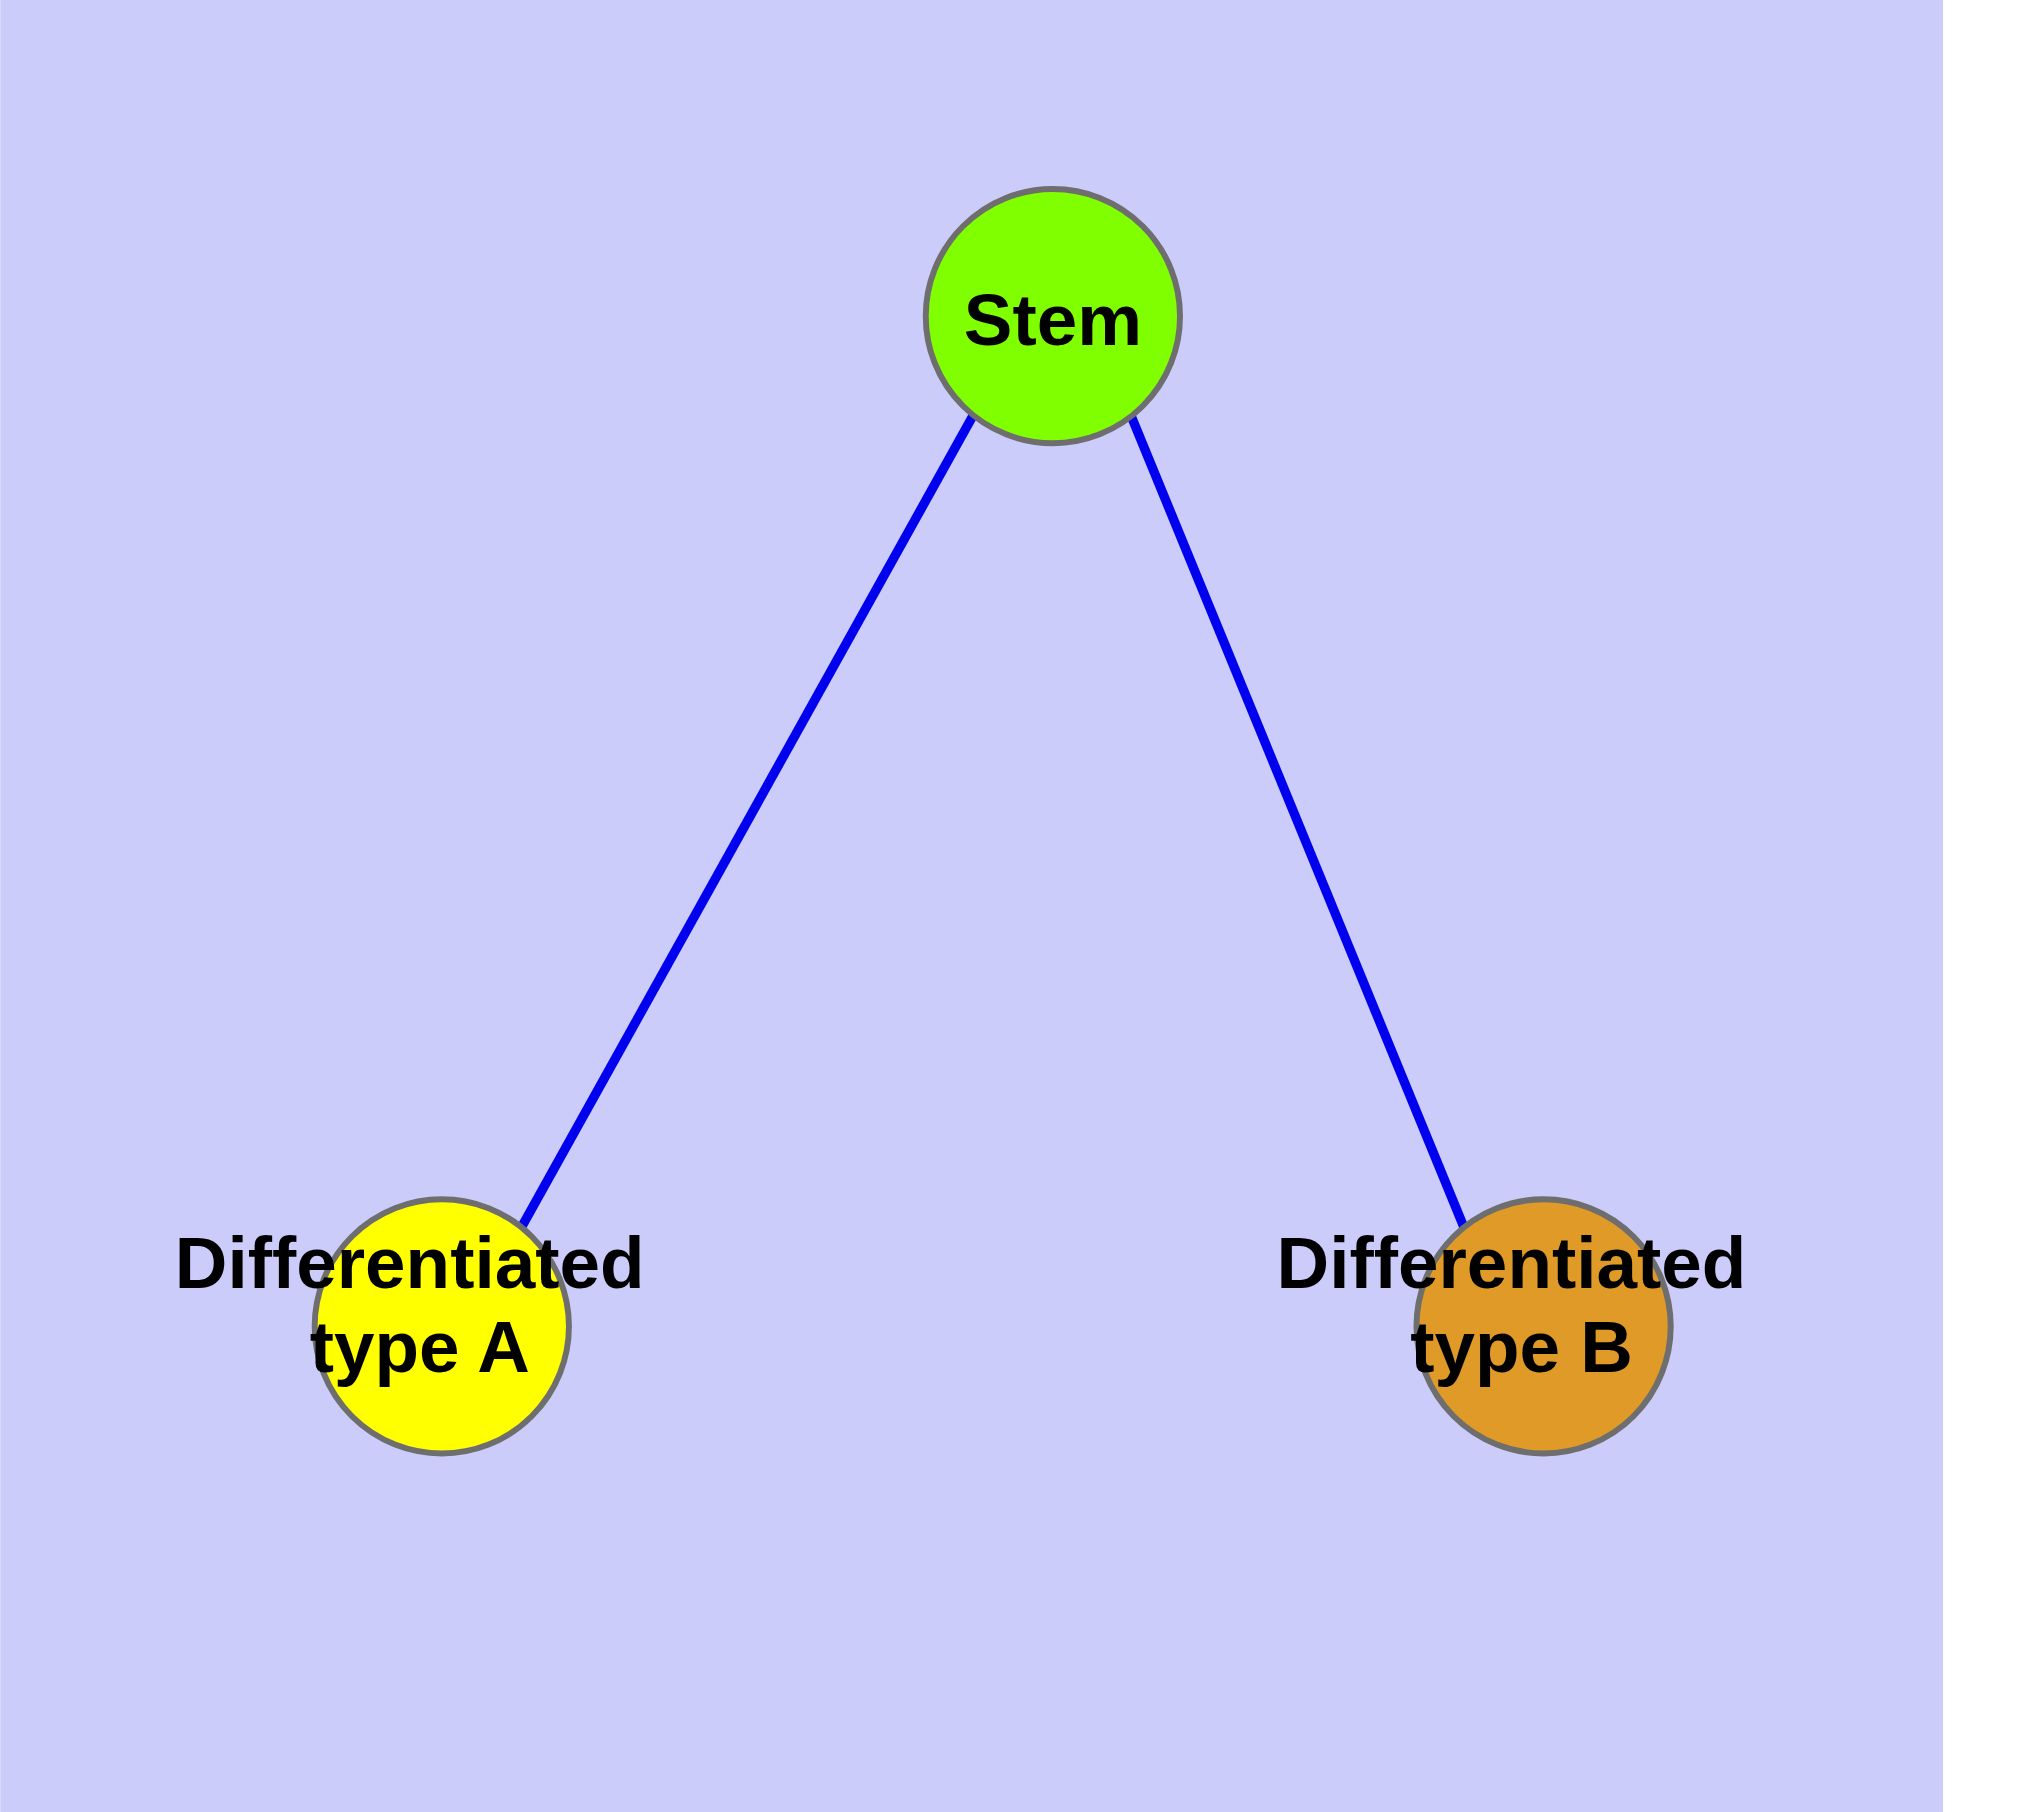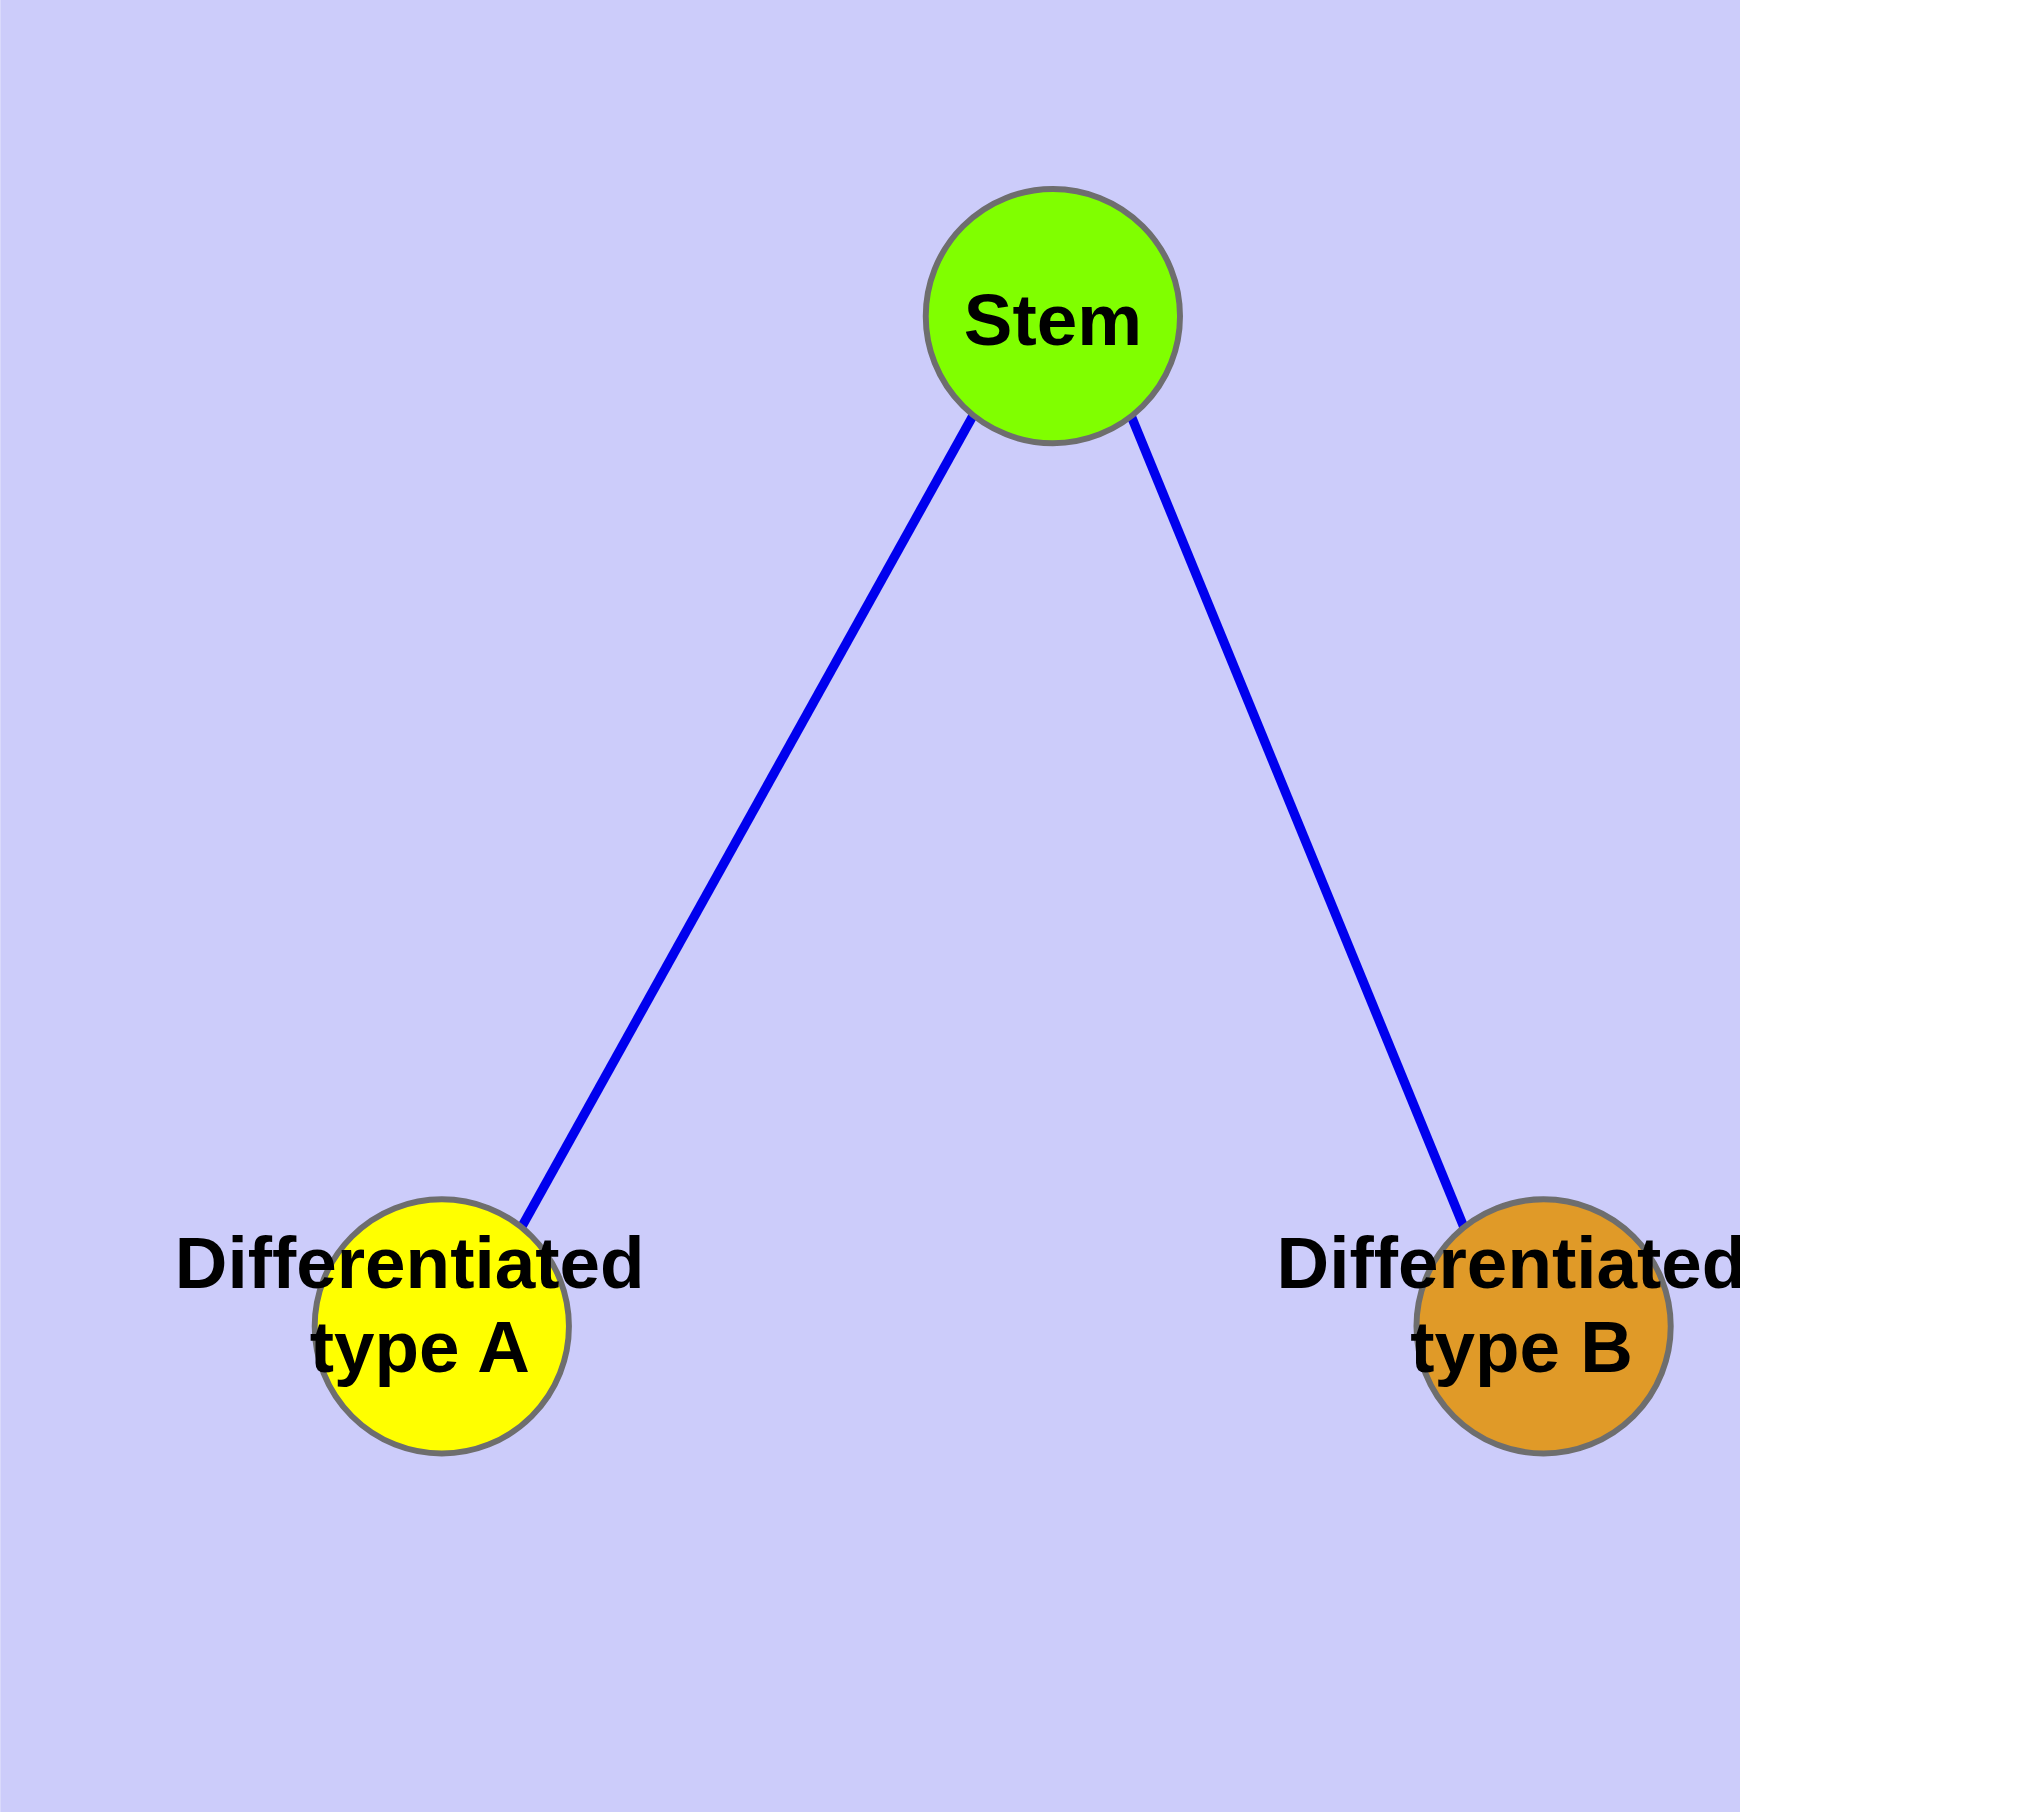--- a/index.html
+++ b/index.html
@@ -2,21 +2,21 @@
 <html style="font-size:13.6px"><head>
 <meta charset="utf-8">
 <style>
   html, body {
     margin: 0;
     padding: 0;
     background: #ffffff;
   }
   #canvas {
     position: relative;
-    width: 1740px;
+    width: 1943px;
     height: 1812px;
     overflow: hidden;
     font-family: "Liberation Sans", sans-serif;
   }
   #graph-svg {
     position: absolute;
     top: 0;
     left: 0;
     width: 2021px;
     height: 1812px;

